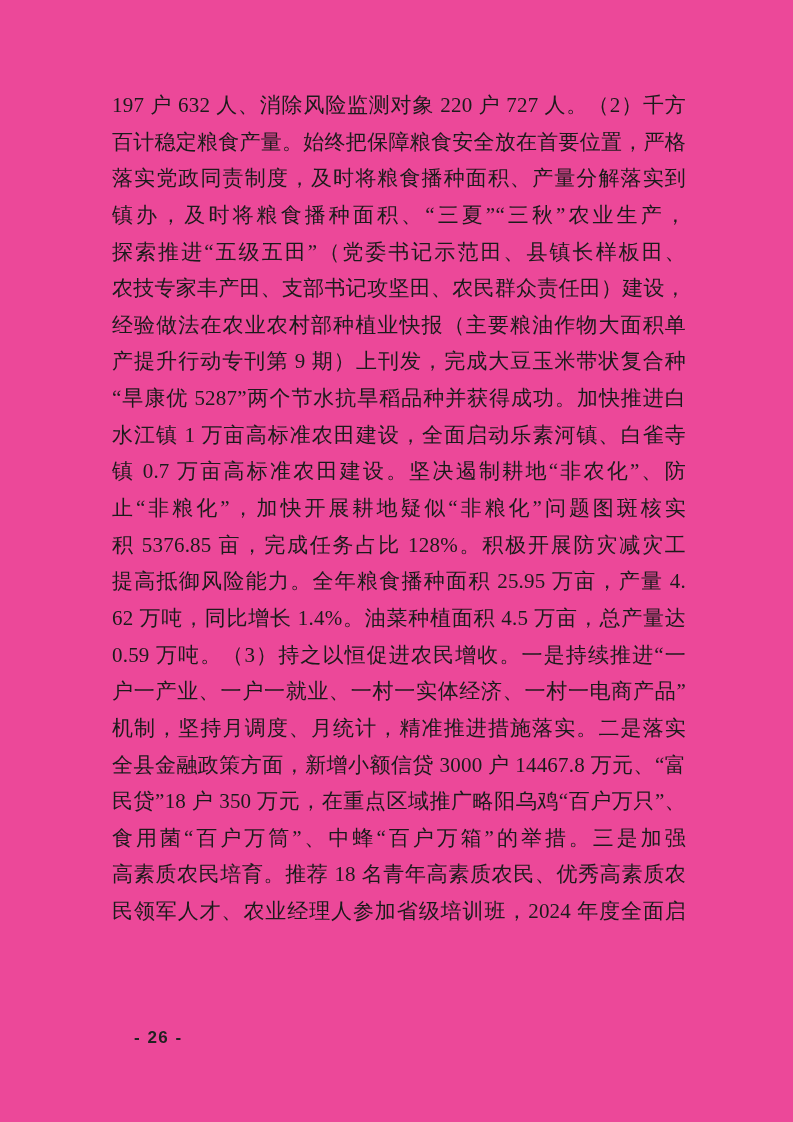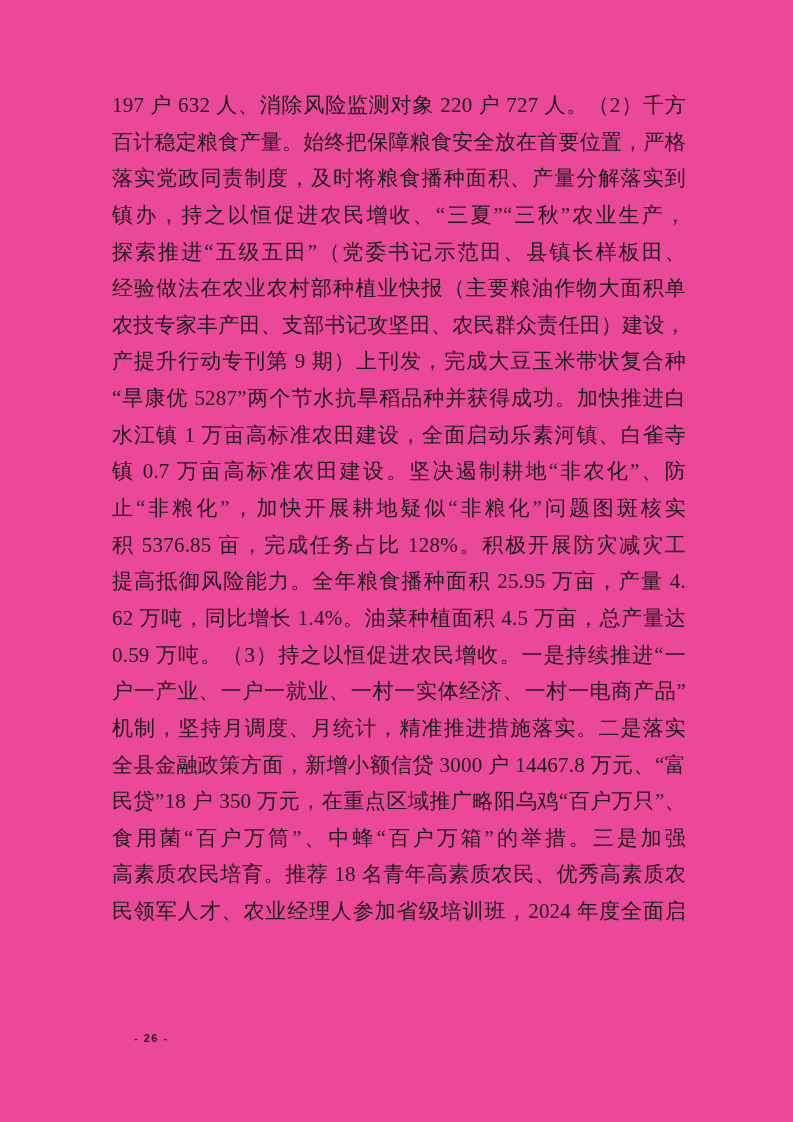--- a/index.html
+++ b/index.html
@@ -40,38 +40,38 @@
   }
   .line .seg-bold {
     font-weight: normal;
   }
   .page-number {
     position: absolute;
     left: 134px;
     top: 1028px;
     font-family: "Liberation Sans", sans-serif;
     font-weight: bold;
-    font-size: 11px;
+    font-size: 17px;
     letter-spacing: 1.5px;
     color: #222222;
     line-height: 20px;
   }
 </style>
 </head>
 <body>
 
 <div class="page">
   <div class="text-block">
       <div class="line"><span>197 户 632 人、消除风险监测对象 220 户 727 人。（2）千方</span></div>
       <div class="line"><span>百计稳定粮食产量。始终把保障粮食安全放在首要位置，严格</span></div>
       <div class="line"><span>落实党政同责制度，及时将粮食播种面积、产量分解落实到</span></div>
-      <div class="line"><span>镇办，持之以恒促进农民增收、“三夏”“三秋”农业生产，</span></div>
+      <div class="line"><span>镇办，及时将粮食播种面积、“三夏”“三秋”农业生产，</span></div>
       <div class="line"><span>探索推进“五级五田”（党委书记示范田、县镇长样板田、</span></div>
+      <div class="line"><span>农技专家丰产田、支部书记攻坚田、农民群众责任田）建设，</span></div>
       <div class="line"><span>经验做法在农业农村部种植业快报（主要粮油作物大面积单</span></div>
-      <div class="line"><span>农技专家丰产田、支部书记攻坚田、农民群众责任田）建设，</span></div>
       <div class="line"><span>产提升行动专刊第 9 期）上刊发，完成大豆玉米带状复合种</span></div>
       <div class="line"><span>“旱康优 5287”两个节水抗旱稻品种并获得成功。加快推进白</span></div>
       <div class="line"><span>水江镇 1 万亩高标准农田建设，全面启动乐素河镇、白雀寺</span></div>
       <div class="line"><span>镇 0.7 万亩高标准农田建设。坚决遏制耕地“非农化”、防</span></div>
       <div class="line"><span>止“非粮化”，加快开展耕地疑似“非粮化”问题图斑核实</span></div>
       <div class="line"><span>积 5376.85 亩，完成任务占比 128%。积极开展防灾减灾工作，</span></div>
       <div class="line"><span>提高抵御风险能力。全年粮食播种面积 25.95 万亩，产量 4.</span></div>
       <div class="line"><span>62 万吨，同比增长 1.4%。油菜种植面积 4.5 万亩，总产量达</span></div>
       <div class="line"><span>0.59 万吨。（3）持之以恒促进农民增收。</span><span class="seg-bold">一是</span><span>持续推进“一</span></div>
       <div class="line"><span>户一产业、一户一就业、一村一实体经济、一村一电商产品”</span></div>

